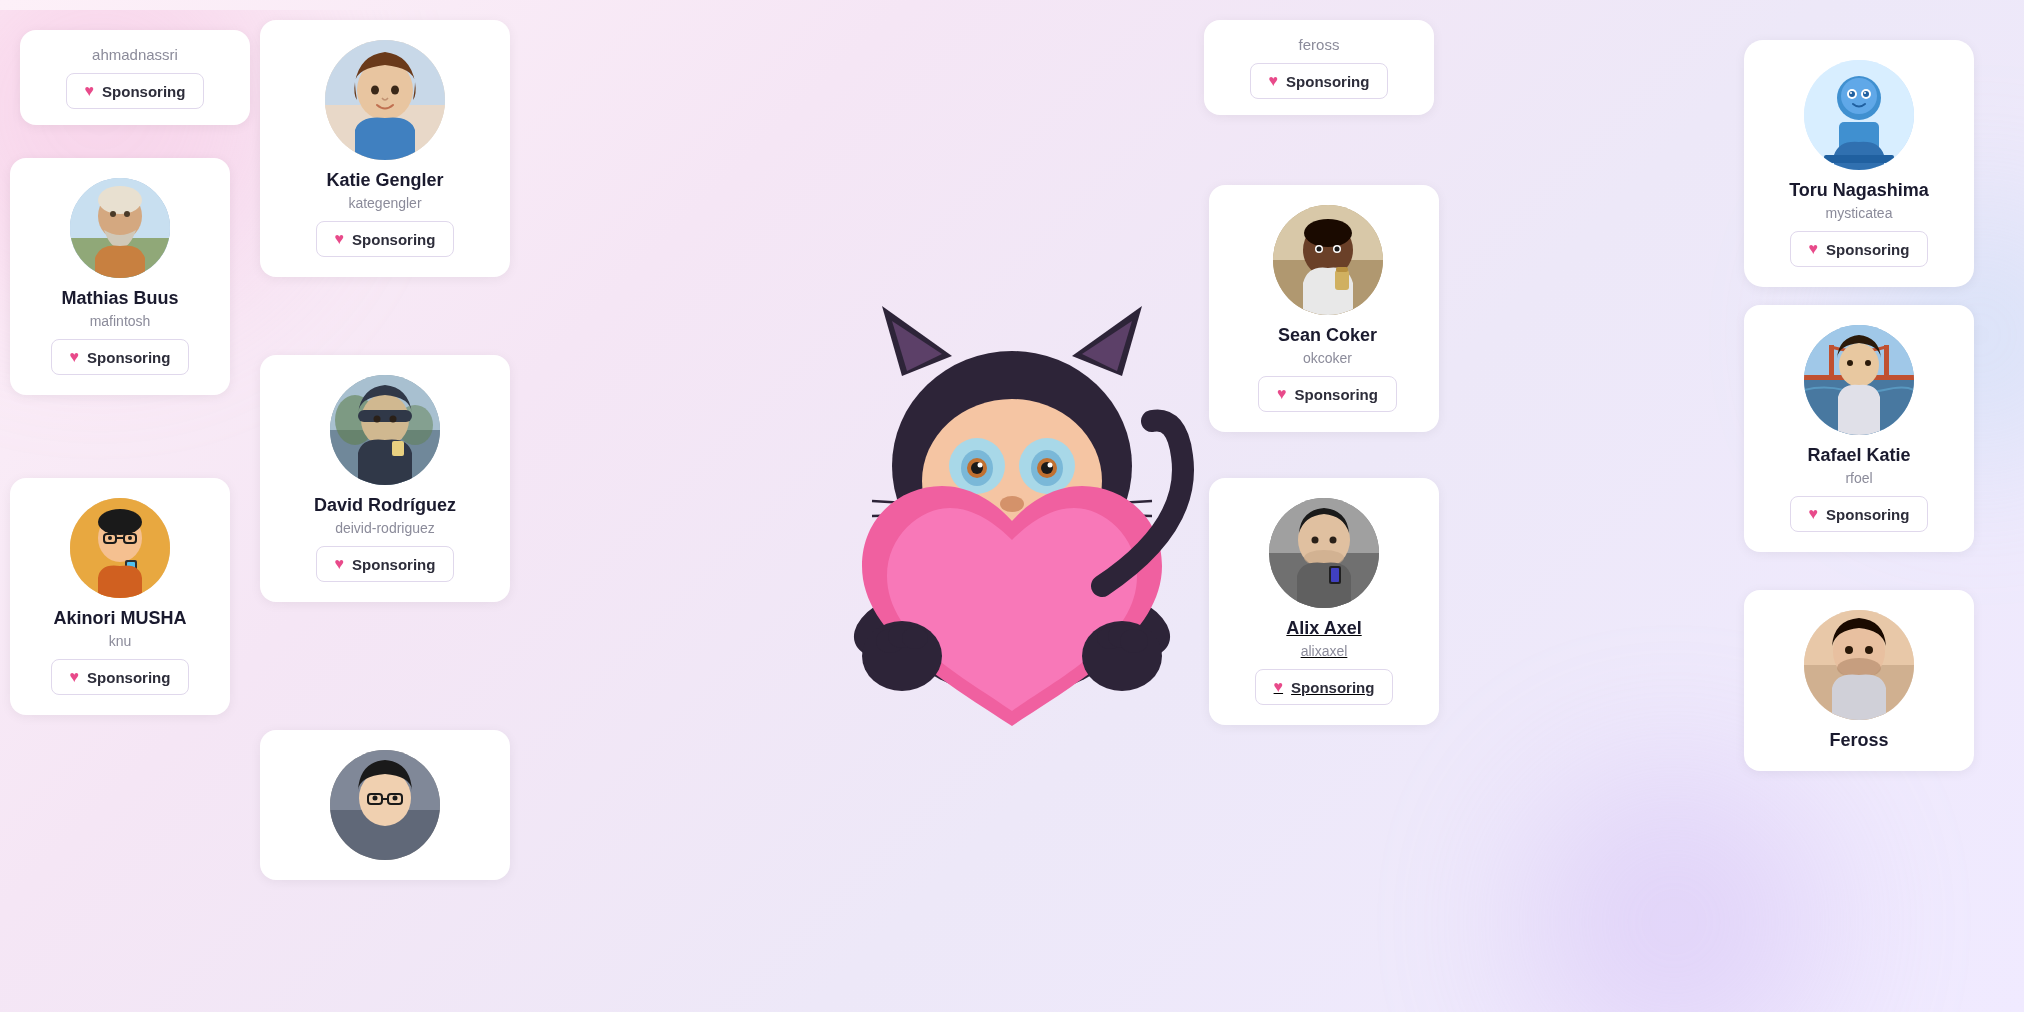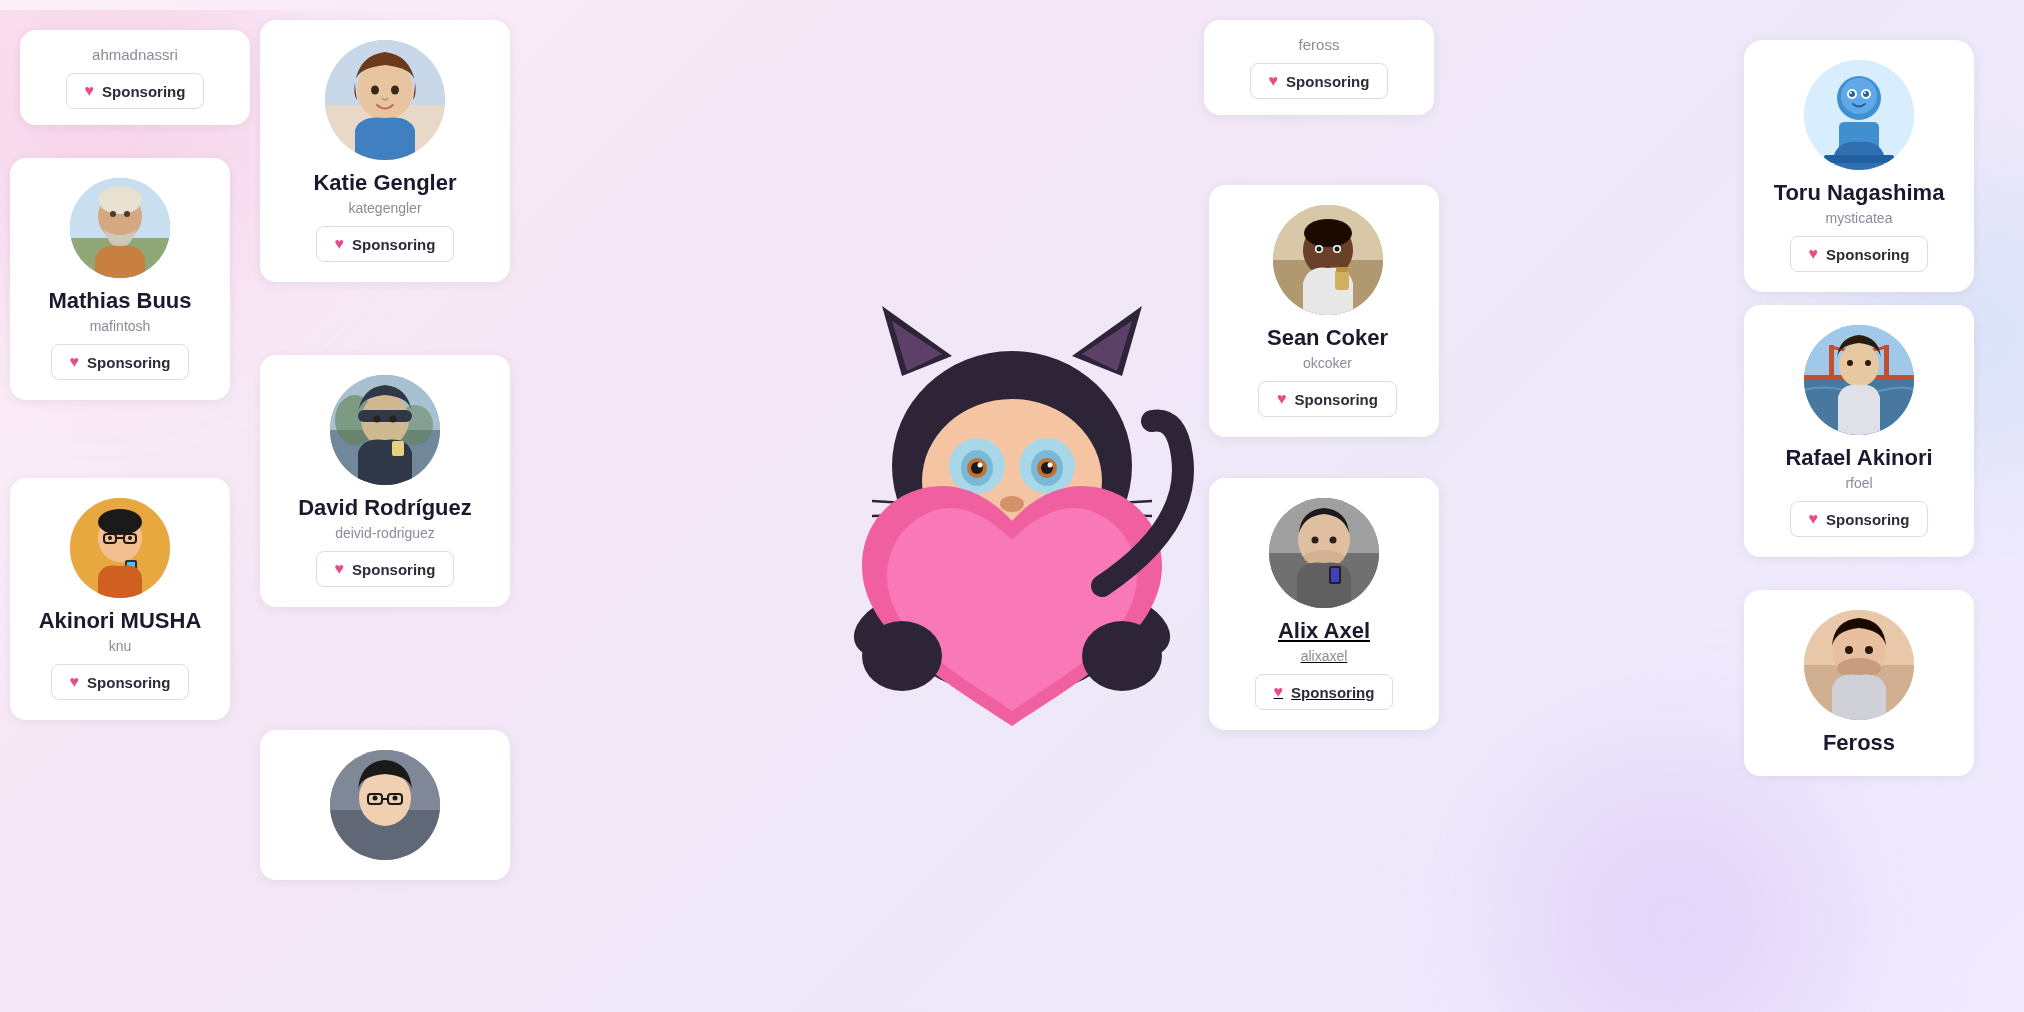--- a/index.html
+++ b/index.html
@@ -61,21 +61,21 @@
       width: 100px;
       height: 100px;
       border-radius: 50%;
       overflow: hidden;
       background: #e0e0e0;
       flex-shrink: 0;
     }
     .av-photo-mathias { background: linear-gradient(135deg, #c8d8e8, #88a8c8); }
 
     .card-name {
-      font-size: 22px;
+      font-size: 18px;
       font-weight: 600;
       color: #1a1a2e;
       text-align: center;
     }
 
     .card-username {
       font-size: 14px;
       color: #8b8b9a;
       text-align: center;
       margin-top: -6px;
@@ -491,21 +491,21 @@
         <rect y="55" width="110" height="55" fill="#4878a0"></rect>
         <path d="M0 65 Q20 60 40 65 Q60 70 80 65 Q100 60 110 65" fill="none" stroke="#5898c0" stroke-width="2"></path>
 
         <ellipse cx="55" cy="40" rx="20" ry="22" fill="#e8c8a0"></ellipse>
         <path d="M33 33 Q35 12 55 10 Q75 12 77 33 Q75 20 55 18 Q35 20 33 33Z" fill="#2a1a0a"></path>
         <circle cx="46" cy="38" r="3" fill="#2a1a0a"></circle>
         <circle cx="64" cy="38" r="3" fill="#2a1a0a"></circle>
         <path d="M34 72 Q38 58 55 60 Q72 58 76 72 L76 110 L34 110 Z" fill="#e0e0e8"></path>
       </svg>
     </div>
-    <span class="card-name">Rafael Akinori</span>
+    <span class="card-name">Rafael Katie</span>
     <span class="card-username">rfoel</span>
     <button class="sponsor-btn">
       <span class="heart-icon">♥</span>
       <span>Sponsoring</span>
     </button>
   </div>
 
   <div class="card" id="card-feross-bottom" style="top:580px; right:50px; width:230px;">
     <div class="avatar" style="width:110px;height:110px;">
       <svg viewBox="0 0 110 110" xmlns="http://www.w3.org/2000/svg" width="110" height="110">

